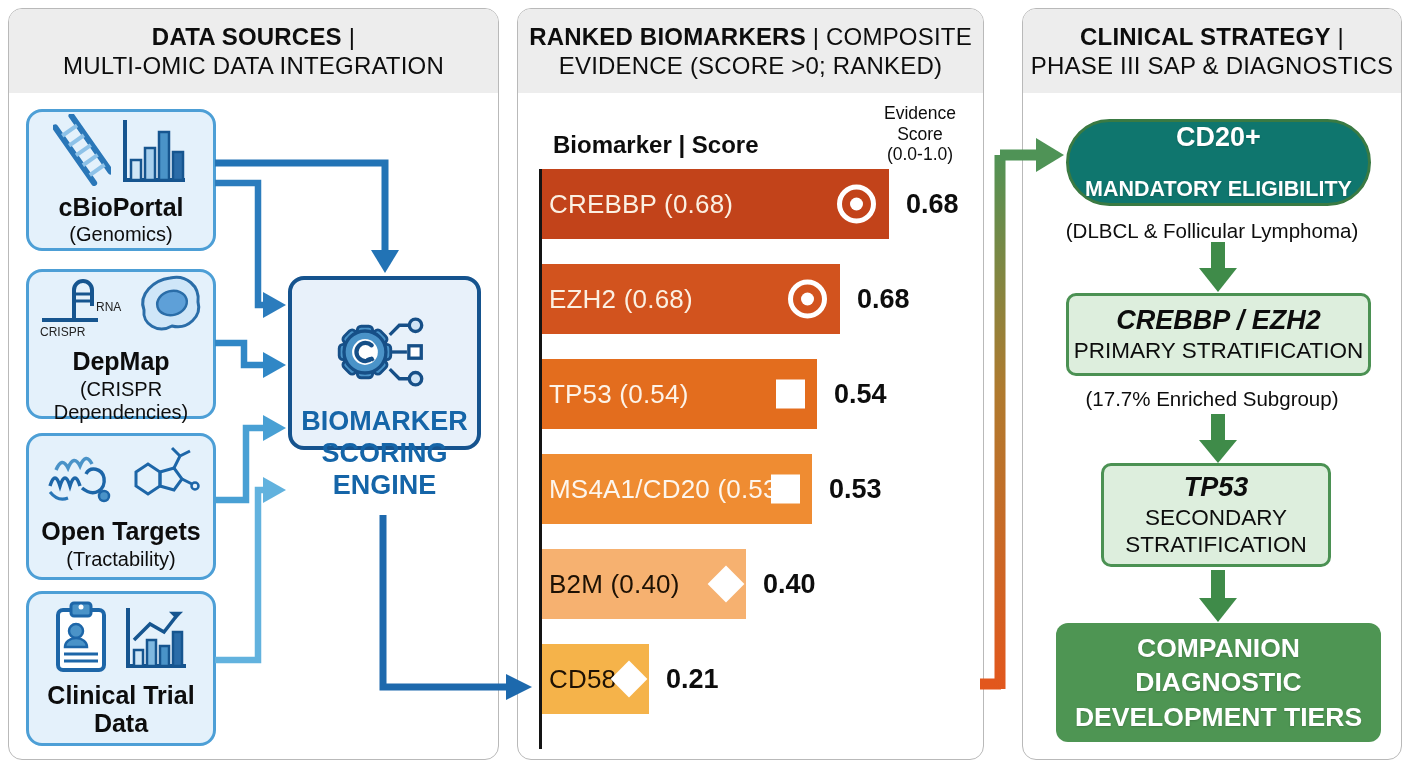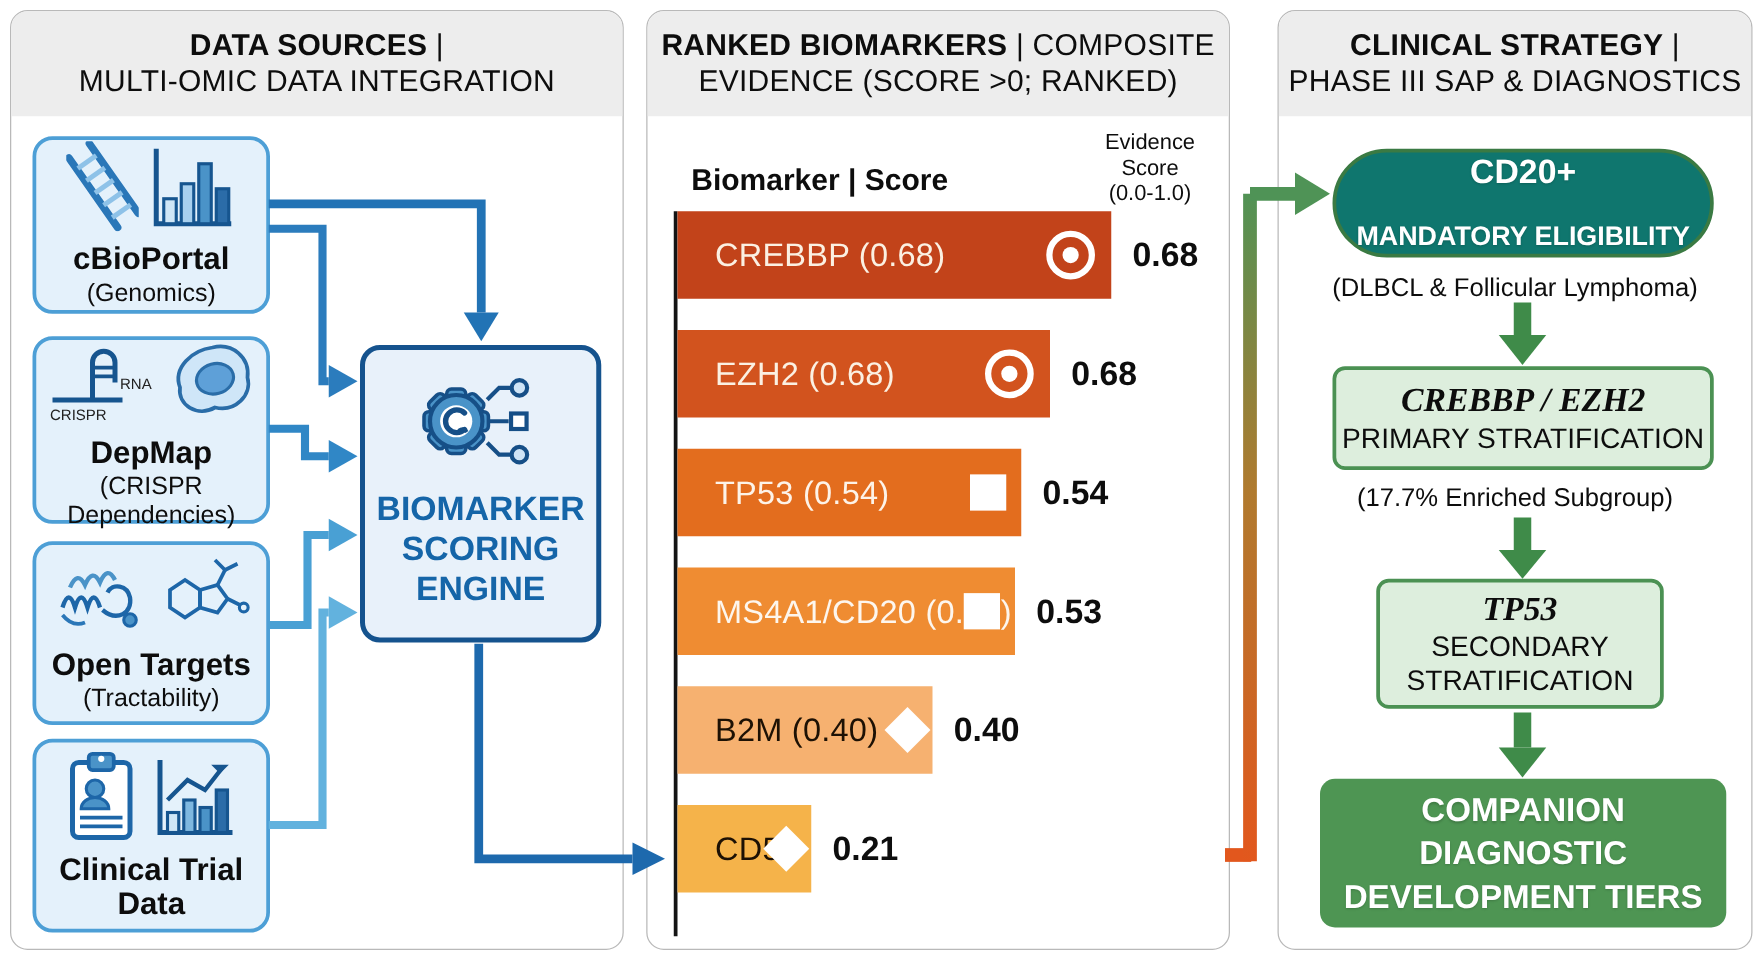--- a/index.html
+++ b/index.html
@@ -18,32 +18,32 @@
   .src-box{position:absolute;left:17px;width:190px;background:#e4f1fb;border:3px solid #4d9fd6;
            border-radius:16px;display:flex;flex-direction:column;align-items:center;
            justify-content:center;text-align:center;box-sizing:border-box;}
   .src-icons{display:flex;align-items:flex-end;justify-content:center;gap:6px;margin-bottom:4px;}
   .src-name{font-weight:bold;font-size:25px;line-height:1.1;color:#0d0d0d;}
   .src-sub{font-size:20px;color:#0d0d0d;margin-top:2px;}
   #box-cbioportal{top:100px;height:142px;}
   #box-depmap{top:260px;height:150px;}
   #box-opentargets{top:424px;height:147px;}
   #box-clinicaltrial{top:582px;height:155px;}
-  .engine-box{position:absolute;left:279px;top:267px;width:193px;height:238px;background:#e8f1fa;
+  .engine-box{position:absolute;left:279px;top:267px;width:193px;height:174px;background:#e8f1fa;
               border:4px solid #15538e;border-radius:16px;display:flex;flex-direction:column;
-              align-items:center;justify-content:flex-start;padding-top:13px;box-sizing:border-box;}
+              align-items:center;justify-content:flex-start;padding-top:28px;box-sizing:border-box;}
   .engine-text{font-weight:bold;font-size:27px;line-height:1.18;color:#1565a8;text-align:center;margin-top:6px;}
   
   .col-header{position:absolute;left:35px;top:122px;font-weight:bold;font-size:24px;color:#0d0d0d;}
   .axis-note{position:absolute;left:343px;top:94px;width:118px;text-align:center;font-size:17.5px;
              line-height:1.18;color:#0d0d0d;white-space:pre-line;}
   .y-axis{position:absolute;left:21px;top:160px;width:3px;height:580px;background:#141414;}
   #bars{position:absolute;left:24px;top:160px;display:flex;flex-direction:column;gap:25px;}
   .bar-row{display:flex;align-items:center;gap:17px;height:70px;}
-  .bar{height:100%;position:relative;display:flex;align-items:center;padding-left:30px;
+  .bar{height:100%;position:relative;display:flex;align-items:center;padding-left:7px;
        box-sizing:border-box;font-size:26px;letter-spacing:0.2px;}
   .score{font-weight:bold;font-size:27px;color:#0d0d0d;white-space:nowrap;}
   .marker{position:absolute;top:50%;}
   .marker-circle{right:13px;width:29px;height:29px;border:5.5px solid #fff;border-radius:50%;
                  transform:translateY(-50%);display:flex;}
   .marker-circle::after{content:'';width:13px;height:13px;border-radius:50%;background:#fff;margin:auto;}
   .marker-square{right:12px;width:29px;height:29px;background:#fff;transform:translateY(-50%);}
   .marker-diamond{right:7px;width:26px;height:26px;background:#fff;transform:translateY(-50%) rotate(45deg);}
   
   .pill{position:absolute;left:43px;top:110px;width:305px;height:87px;background:#0f766e;
@@ -53,21 +53,21 @@
   .pill .l1{font-weight:bold;font-size:27px;line-height:1.15;}
   .pill .l2{font-weight:bold;font-size:21.5px;line-height:1.2;}
   .caption{position:absolute;left:0;width:100%;text-align:center;font-size:20.5px;color:#0d0d0d;}
   #caption-eligibility{top:210px;}
   #caption-primary{top:378px;}
   .strat{position:absolute;background:#ddeedd;border:3.5px solid #4b9153;border-radius:10px;
          display:flex;flex-direction:column;align-items:center;justify-content:center;
          text-align:center;box-sizing:border-box;color:#0d0d0d;}
   #strat-primary{left:43px;top:284px;width:305px;height:83px;}
   #strat-secondary{left:78px;top:454px;width:230px;height:104px;}
-  .strat .gene{font-weight:bold;font-style:italic;font-size:27px;line-height:1.15;font-family:Liberation Serif, serif;}
+  .strat .gene{font-weight:bold;font-style:italic;font-size:27px;line-height:1.15;}
   .strat .lbl{font-size:22.5px;line-height:1.2;white-space:pre-line;}
   .companion{position:absolute;left:33px;top:614px;width:325px;height:119px;background:#4e9553;
              border-radius:12px;display:flex;align-items:center;justify-content:center;text-align:center;
              color:#fff;font-weight:bold;font-size:26.5px;line-height:1.3;white-space:pre-line;
              text-shadow:0 1px 2px rgba(0,0,0,0.18);}
   #overlay{position:absolute;left:0;top:0;z-index:5;pointer-events:none;}
 </style>
 </head>
 <body>
 

